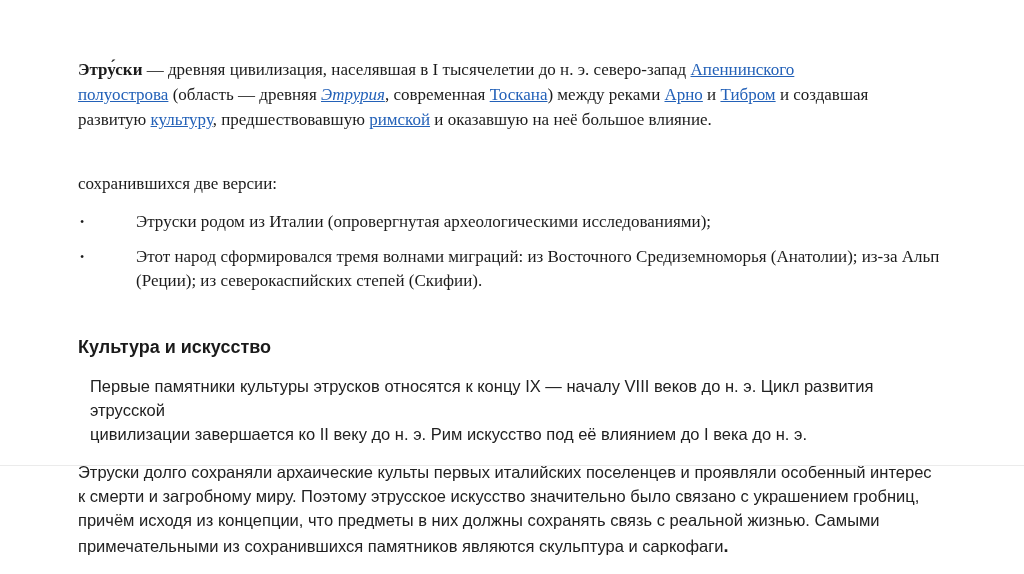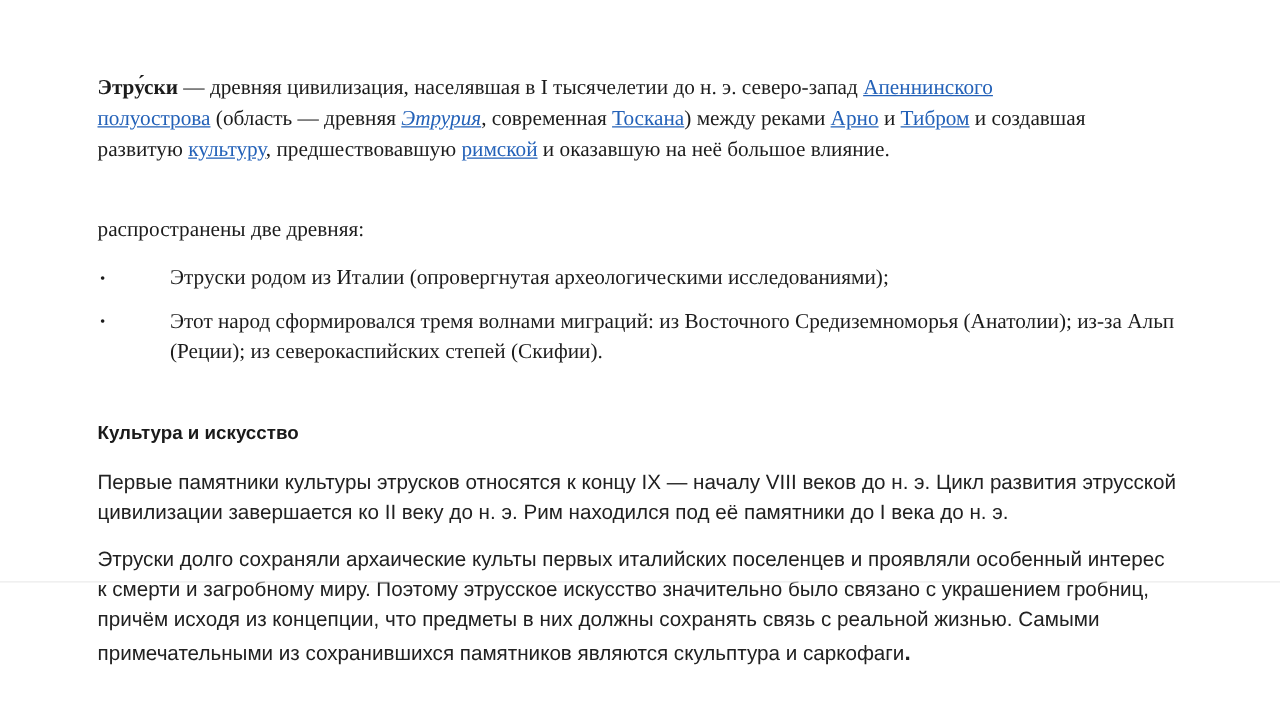--- a/index.html
+++ b/index.html
@@ -24,52 +24,52 @@
   .btxt{flex:1;margin-left:40px;}
   b.term{font-weight:bold;}
   a.lnk{color:#2361B8;text-decoration:underline;cursor:pointer;}
   a.lnk.it{font-style:italic;}
   
   .sans{
     font-family:"Liberation Sans","DejaVu Sans",sans-serif;
     font-size:16.5px;line-height:24px;color:#212121;margin:0;
   }
   .culture-heading{
-    margin-top:44px;font-weight:bold;font-size:15px;line-height:20px;color:#1a1a1a;
+    margin-top:44px;font-weight:bold;font-size:18px;line-height:20px;color:#1a1a1a;
   }
-  .sp1{margin-top:17px;}
+  .sp1{margin-top:17px;margin-left:12px;}
   .sp2{margin-top:14px;}
   .sp3{margin-top:2px;}
   .period-bold{font-weight:bold;font-size:18px;}
   .bottom-line{
     position:absolute;left:0;bottom:2px;width:1024px;height:1px;background:#ebebeb;
   }
 </style>
 </head>
 <body>
 
 <div class="page">
 
   <p class="serif intro"><b class="term">Этру́ски</b><span> — древняя цивилизация, населявшая в I тысячелетии до н. э. северо-запад </span><a class="lnk">Апеннинского</a><br><a class="lnk">полуострова</a><span> (область — древняя </span><a class="lnk it">Этрурия</a><span>, современная </span><a class="lnk">Тоскана</a><span>) между реками </span><a class="lnk">Арно</a><span> и </span><a class="lnk">Тибром</a><span> и создавшая</span><br><span>развитую </span><a class="lnk">культуру</a><span>, предшествовавшую </span><a class="lnk">римской</a><span> и оказавшую на неё большое влияние.</span></p>
 
-  <p class="serif origin"><br><span>распространены две древняя:</span></p>
+  <p class="serif origin"><br><span>сохранившихся две версии:</span></p>
 
   <div class="serif bullets">
     <div class="bullet">
       <span class="dot">•</span>
       <span class="btxt">Этруски родом из Италии (опровергнутая археологическими исследованиями);</span>
     </div>
     <div class="bullet">
       <span class="dot">•</span>
       <span class="btxt"><span>Этот народ сформировался тремя волнами миграций: из Восточного Средиземноморья (Анатолии); из-за Альп</span><br><span>(Реции); из северокаспийских степей (Скифии).</span></span>
     </div>
   </div>
 
   <p class="sans culture-heading">Культура и искусство</p>
 
-  <p class="sans sp1"><span>Первые памятники культуры этрусков относятся к концу IX — началу VIII веков до н. э. Цикл развития этрусской</span><br><span>цивилизации завершается ко II веку до н. э. Рим находился под её памятники до I века до н. э.</span></p>
+  <p class="sans sp1"><span>Первые памятники культуры этрусков относятся к концу IX — началу VIII веков до н. э. Цикл развития этрусской</span><br><span>цивилизации завершается ко II веку до н. э. Рим искусство под её влиянием до I века до н. э.</span></p>
 
   <p class="sans sp2"><span>Этруски долго сохраняли архаические культы первых италийских поселенцев и проявляли особенный интерес</span><br><span>к смерти и загробному миру. Поэтому этрусское искусство значительно было связано с украшением гробниц,</span><br><span>причём исходя из концепции, что предметы в них должны сохранять связь с реальной жизнью. Самыми</span></p>
 
   <p class="sans sp3"><span>примечательными из сохранившихся памятников являются скульптура и саркофаги</span><span class="period-bold">.</span></p>
 
   <div class="bottom-line"></div>
 </div>
 
 </body></html>

